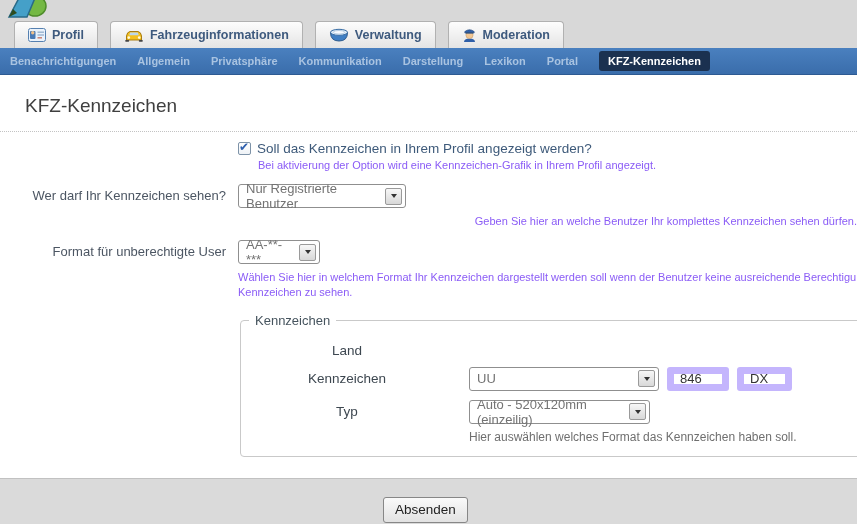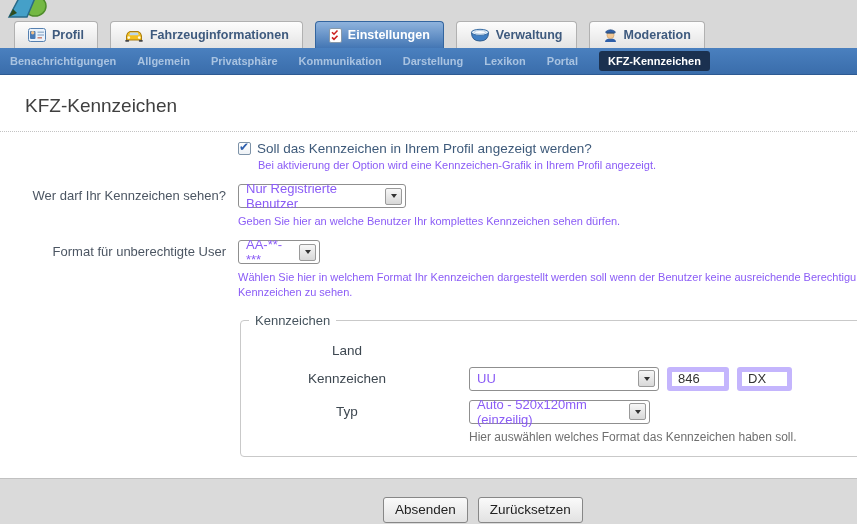--- a/index.html
+++ b/index.html
@@ -29,38 +29,38 @@
   .row { display:flex; }
   .flabel { width:238px; text-align:right; padding-right:12px; padding-top:4px;
     font-size:13px; color:#4c5663; }
   .checkbox-row { margin:9px 0 0 238px; display:flex; align-items:center; gap:6px; }
   .checkbox { width:13px; height:13px; border:1px solid #7e93a8; border-radius:2px;
     background:linear-gradient(#fff,#eef2f6); position:relative; cursor:pointer; flex:0 0 auto; }
   .checkbox .check { position:absolute; left:0px; top:-3px; font-size:12px; color:#2d5fae; }
   .cb-label { font-size:13.5px; color:#3e5a7a; }
   .desc { font-size:11px; color:#8b5cf6; }
   .desc-1 { margin:3px 0 0 258px; }
-  .desc-2 { margin:7px 0 0 238px; }
+  .desc-2 { margin:7px 0 0 238px;text-align:right; }
   .desc-3 { margin:6px 0 0 238px; width:740px; line-height:1.4; }
   .row-2 { margin-top:13px; }
   .row-3 { margin-top:13px; }
 
   
   .select { display:flex; align-items:center; justify-content:space-between; height:24px;
     background:#fff; border:1px solid #8f8f8f; border-radius:3px; padding:0 3px 0 7px;
-    font-size:13px; color:#8b5cf6; cursor:pointer; }
+    font-size:13px; color:#737373; cursor:pointer; }
   .select-btn { width:17px; height:17px; background:linear-gradient(#f7f7f7,#d8d8d8);
     border:1px solid #9a9a9a; border-radius:2px; display:flex; align-items:center;
     justify-content:center; flex:0 0 auto; margin-left:6px; }
   .select-arrow { width:0; height:0; border-left:3.5px solid transparent;
     border-right:3.5px solid transparent; border-top:4px solid #333; }
   .w-who { width:168px; } .w-format { width:82px; }
   .w-land { width:178px; } .w-kz { width:190px; } .w-typ { width:181px; }
 
-  .text-input { height:24px; border:5px solid #c4b5fd; border-radius:3px; padding:0 6px;
+  .text-input { height:24px; border:7px solid #c4b5fd; border-radius:3px; padding:0 6px;
     font-size:13px; color:#333; font-family:"Liberation Sans", sans-serif; background:#fff; }
   .w-num { width:62px; margin-left:8px; } .w-let { width:55px; margin-left:8px; }
 
   
   fieldset.kz-fieldset { margin:12px 0 0 240px; width:710px; border:1px solid #c9c9c9;
     border-radius:4px; padding:2px 0 12px; }
   fieldset.kz-fieldset legend { font-size:13px; color:#46545e; margin-left:8px; padding:0 6px; }
   .fs-row { display:flex; margin-top:9px; }
   .fs-label { width:228px; text-align:center; padding-right:16px; padding-top:4px;
     font-size:13.5px; color:#3d4750; }
@@ -99,28 +99,20 @@
     <div class="tab">
       <svg width="20" height="13" viewBox="0 0 20 13">
         <path d="M2.5 7 Q3 3 6 2.5 L14 2.5 Q17 3 17.5 7 L17.5 11 L2.5 11 Z" fill="#f4c01e" stroke="#a97c10"></path>
         <path d="M6.2 3.5 L13.8 3.5 L14.8 6.2 L5.2 6.2 Z" fill="#bcd6ea"></path>
         <circle cx="4.8" cy="8.6" r="1.3" fill="#fffbe0"></circle>
         <circle cx="15.2" cy="8.6" r="1.3" fill="#fffbe0"></circle>
         <rect x="1.2" y="11" width="4" height="1.8" rx="0.8" fill="#444"></rect>
         <rect x="14.8" y="11" width="4" height="1.8" rx="0.8" fill="#444"></rect>
       </svg>
       <span>Fahrzeuginformationen</span>
-    </div>
-    <div class="tab active">
-      <svg width="13" height="15" viewBox="0 0 13 15">
-        <rect x="0.5" y="0.5" width="12" height="14" rx="1.5" fill="#fff" stroke="#8899aa"></rect>
-        <path d="M3 4.2 l2 2 l3.5 -3.7" stroke="#cc2222" stroke-width="1.6" fill="none"></path>
-        <path d="M3 9.4 l2 2 l3.5 -3.7" stroke="#cc2222" stroke-width="1.6" fill="none"></path>
-      </svg>
-      <span>Einstellungen</span>
     </div>
     <div class="tab">
       <svg width="20" height="14" viewBox="0 0 20 14">
         <path d="M1.5 4.5 Q1.5 13 10 13 Q18.5 13 18.5 4.5 Z" fill="#3f7fc4" stroke="#2c5a8c"></path>
         <ellipse cx="10" cy="4.3" rx="8.5" ry="3" fill="#ddebf7" stroke="#3a6ea5"></ellipse>
         <ellipse cx="10" cy="4.3" rx="5.5" ry="1.8" fill="#f7fbff" stroke="#9dbcd8" stroke-width="0.7"></ellipse>
       </svg>
       <span>Verwaltung</span>
     </div>
     <div class="tab">
@@ -207,14 +199,13 @@
             <span class="select-arrow"></span>
           </span>
       </div>
     </div>
     <div class="fs-desc">Hier auswählen welches Format das Kennzeichen haben soll.</div>
   </fieldset>
 </div>
 
 <div class="footer">
   <button class="btn">Absenden</button>
-  <button class="btn">Zurücksetzen</button>
 </div>
 
 </body></html>

